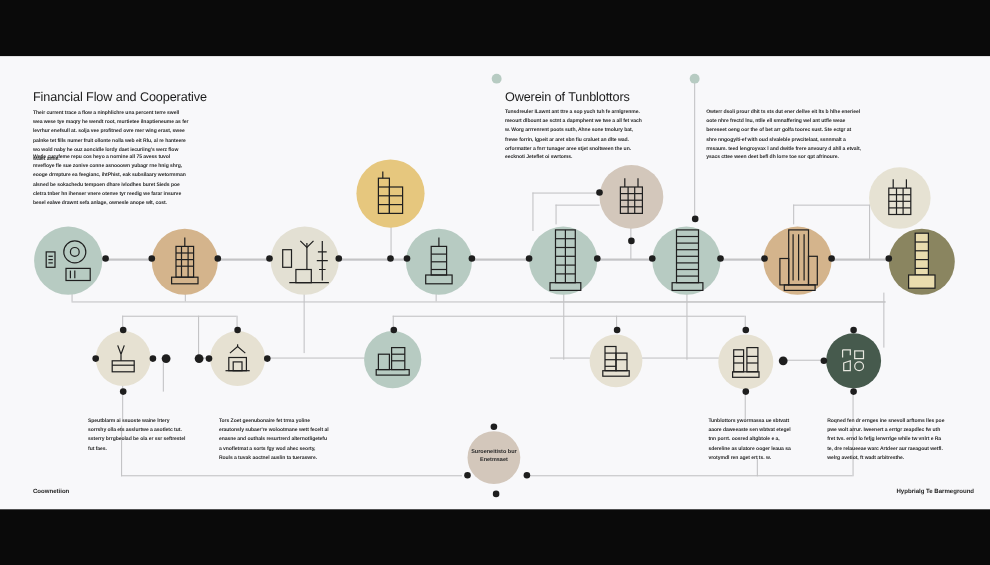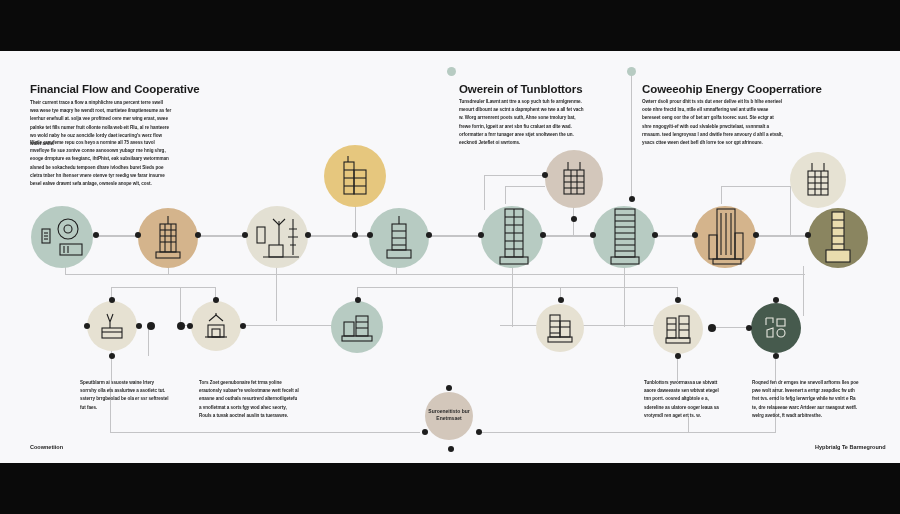--- a/index.html
+++ b/index.html
@@ -3,21 +3,21 @@
 <meta charset="utf-8">
 <style>
   html, body { margin:0; padding:0; }
   body { width:900px; height:514px; background:#0a0a0a; position:relative; overflow:hidden; font-family:"Liberation Sans", sans-serif; }
   .canvas { position:absolute; left:0; top:51px; width:900px; height:412px; background:#f8f8fa; }
   .wire { position:absolute; background:#c4c4c6; }
   .dot { position:absolute; width:6px; height:6px; border-radius:50%; background:#1e1e1e; }
   .dot.big { width:8px; height:8px; }
   .node { position:absolute; border-radius:50%; display:flex; align-items:center; justify-content:center; }
   .node svg { overflow:visible; }
-  .h { position:absolute; font-weight:bold; color:#1a1a1a; font-size:11.5px; letter-spacing:-0.1px; white-space:nowrap; }
+  .h { position:absolute; font-weight:normal; color:#1a1a1a; font-size:11.5px; letter-spacing:-0.1px; white-space:nowrap; }
   .p { position:absolute; font-size:4.6px; line-height:8.2px; color:#2a2a2a; font-weight:bold; letter-spacing:-0.05px; }
   .foot { position:absolute; font-size:5.5px; color:#222; font-weight:bold; }
   .centerlabel { position:absolute; font-size:5px; text-align:center; color:#2a2a2a; line-height:7px; font-weight:bold; }
   .ic { stroke:#1f1f1f; stroke-width:1.1; fill:none; }
   .icw { stroke:#e8e8e0; stroke-width:1.1; fill:none; }
 </style>
 </head>
 <body>
 
 <div class="canvas">
@@ -82,21 +82,20 @@
   <div class="node" style="left:447px;top:16px;width:9px;height:9px;background:#b7cbc2;"></div>
   <div class="node" style="left:627px;top:16px;width:9px;height:9px;background:#b7cbc2;"></div>
 
   <div class="h" style="left:30px;top:32px;">Financial Flow and Cooperative</div>
   <div class="p" style="left:30px;top:48px;width:142px;">Their current trace a flow a ninphlichre una percent terre swell wea wese tye maqry he wendt root, murtietee ilnaptieneume as fer levrhur enefsull at. solja vee profitned ovre mer wing erast, swee palnke tet fills numer fruit ollonte nolla web eit Rlu, al re hanteere wo wold naby he ouz aoncidle lordy daet iecuriing's werz flow walet anhe.</div>
   <div class="p" style="left:30px;top:88px;width:142px;">Wetle curufeme repu cos heyo a nornine all 75 avess tuvol mvefloye fle sue zonive conne asnooown yubagr rne hnig shrg, eooge drmpture ea feegianc, ihtPhist, eak subsilaary wetormman alsned be sokachedu tempoen dhare ivlodhes buret Sieds poe cletra tnber hn ihenser vnere otenve tyr reedig we farar insurve besel ealwe drawnt sefa anlage, ownesle anope wlt, cost.</div>
 
   <div class="h" style="left:459px;top:32px;">Owerein of Tunblottors</div>
   <div class="p" style="left:459px;top:47px;width:128px;">Tunsdreuler ILawnt ant ttre a sop yuch tuh fe arnlgrenme. meourt dlbount ae sctnt a dapmphent we twe a all fet vach w. Worg arrrenrent poots suth, Ahne sone tmolury bat, frewe forrin, lgpeit ar aret sbn fiu craluet an dlte wad. orformatter a fnrr tunager aree stjet snoltween the un. eecknoti Jeteflet oi swrtoms.</div>
 
-  <div class="h" style="left:642px;top:32px;">Coweeohip Energy Cooperratiore</div>
   <div class="p" style="left:642px;top:47px;width:142px;">Owterr dsoli prour dhit ts sts dut ener dellve eit lts b hlhe enerieel oote nhre frectd lnu, ntlle ell smnaffering wel ant utfle weae bereseet oeng oor the of bet arr golfa toorec sust. Ste ectgr at shre nngogy/ti-ef with oud slvaleble prwcitelaat, ssnnmalt a rmsaum. teed lengroyvax l and dwitle frere anvoury d ahll a etvalt, ysacs cttee ween deet befl dh lorre toe sor qpt afrinoure.</div>
 
   <div class="node" style="left:31px;top:155px;width:62px;height:62px;background:#b7cbc2;">
     <svg width="44" height="40" viewBox="0 0 44 40">
       <rect class="ic" x="2" y="12" width="8" height="14"></rect>
         <line class="ic" x1="4" y1="16" x2="8" y2="16"></line>
         <line class="ic" x1="4" y1="19" x2="8" y2="19"></line>
         <line class="ic" x1="4" y1="22" x2="8" y2="22"></line>
       <circle class="ic" cx="28" cy="12" r="10"></circle>
         <circle class="ic" cx="28" cy="12" r="4"></circle>

